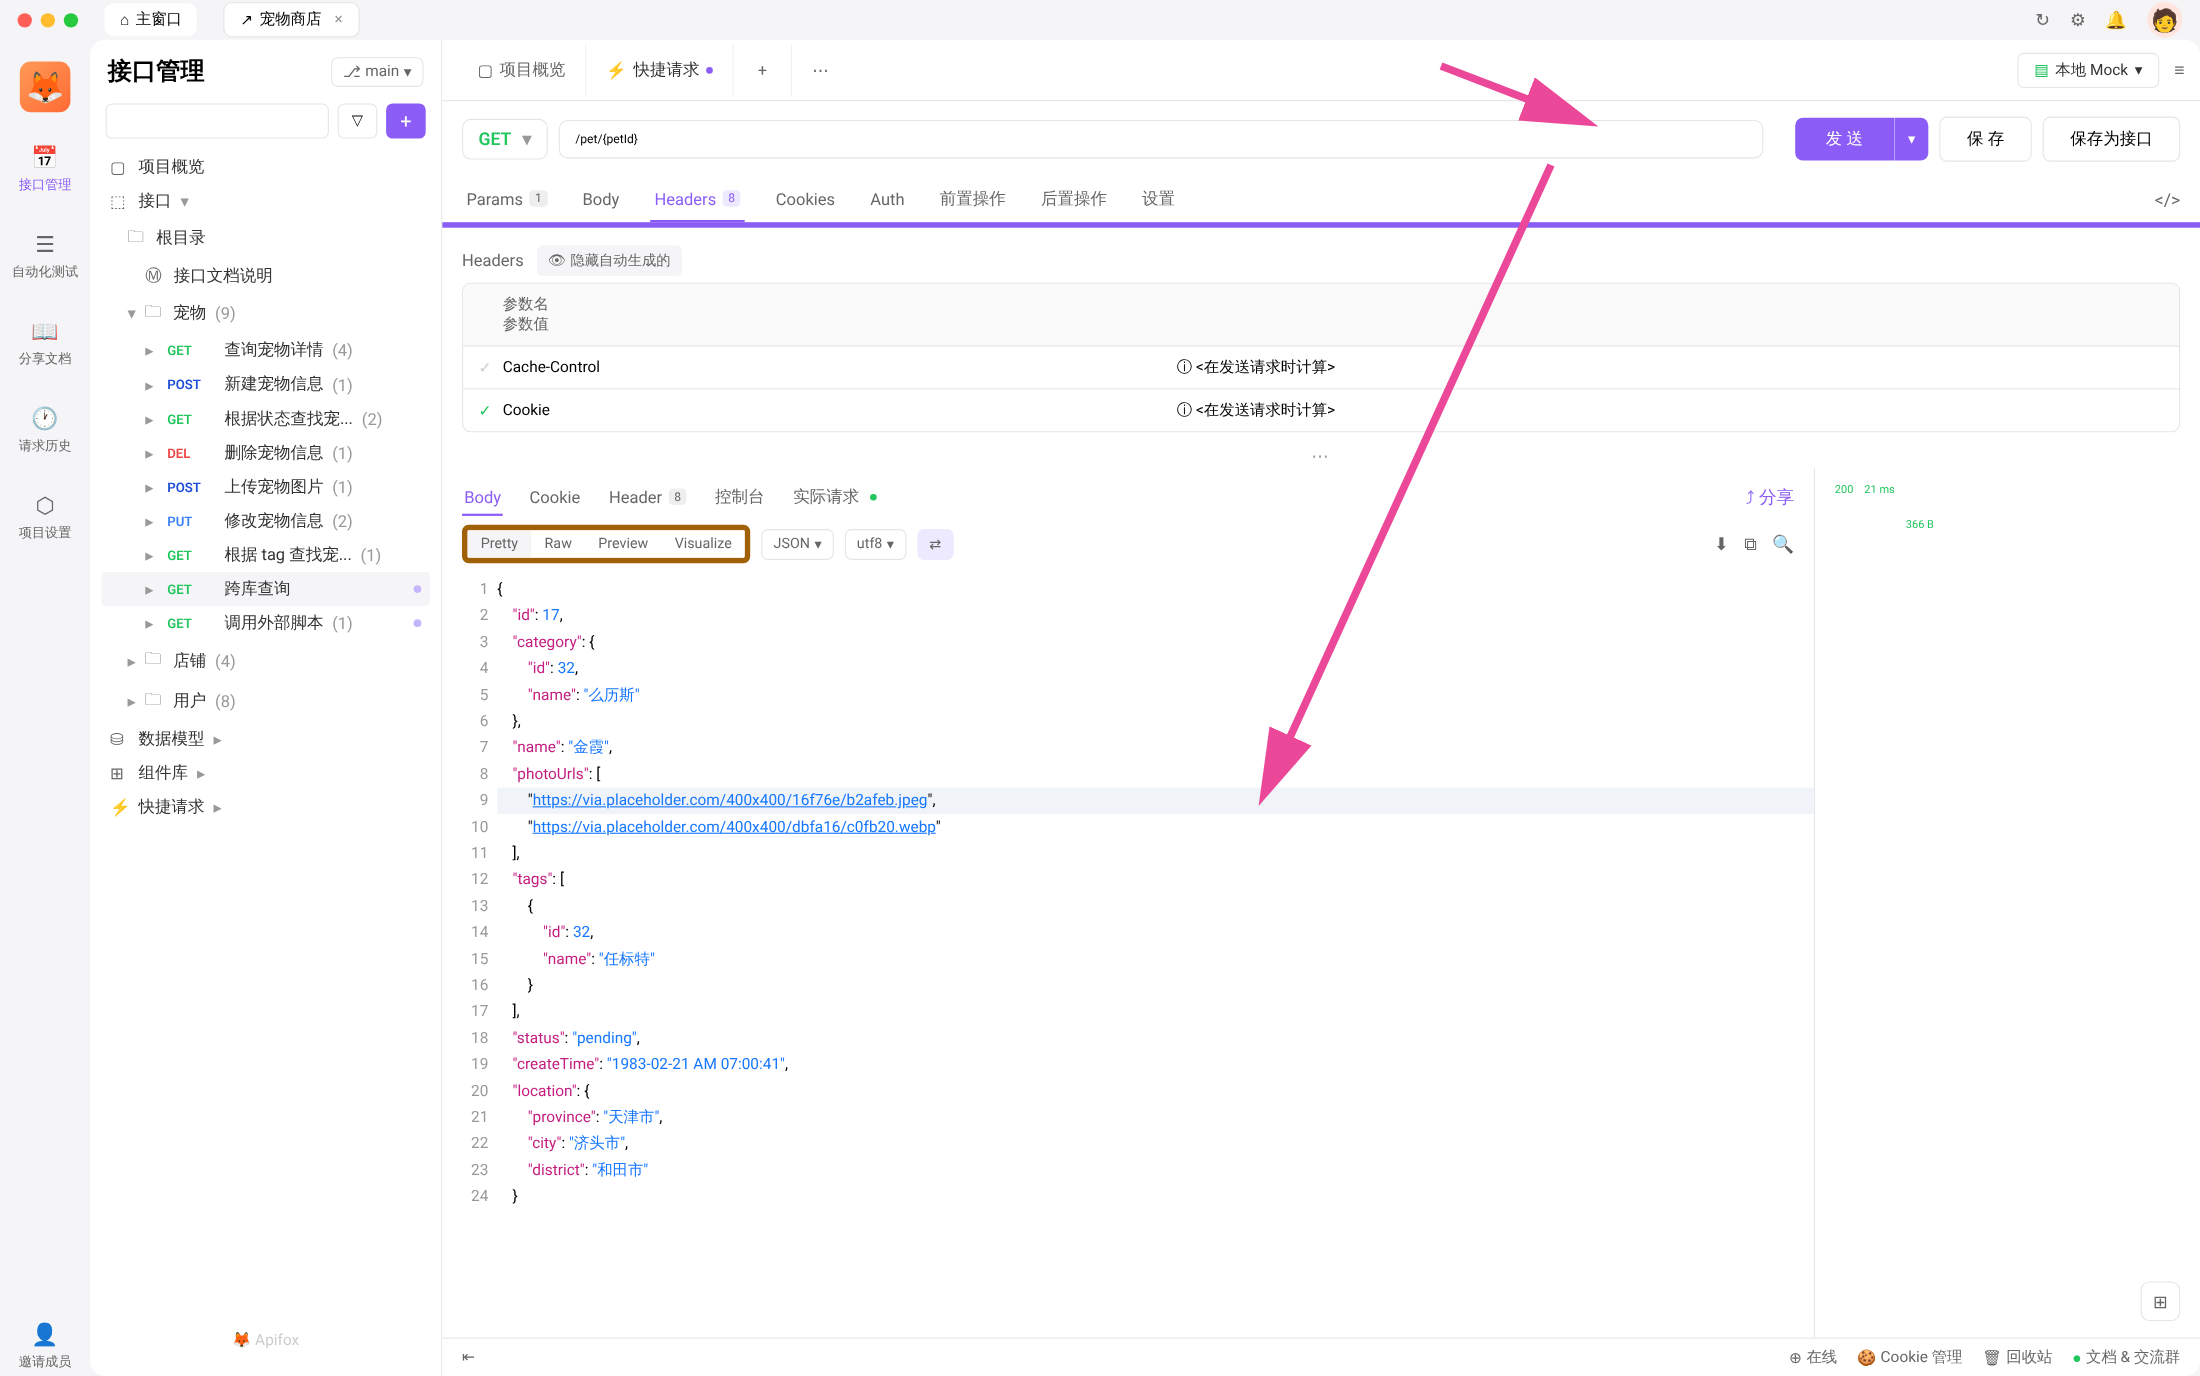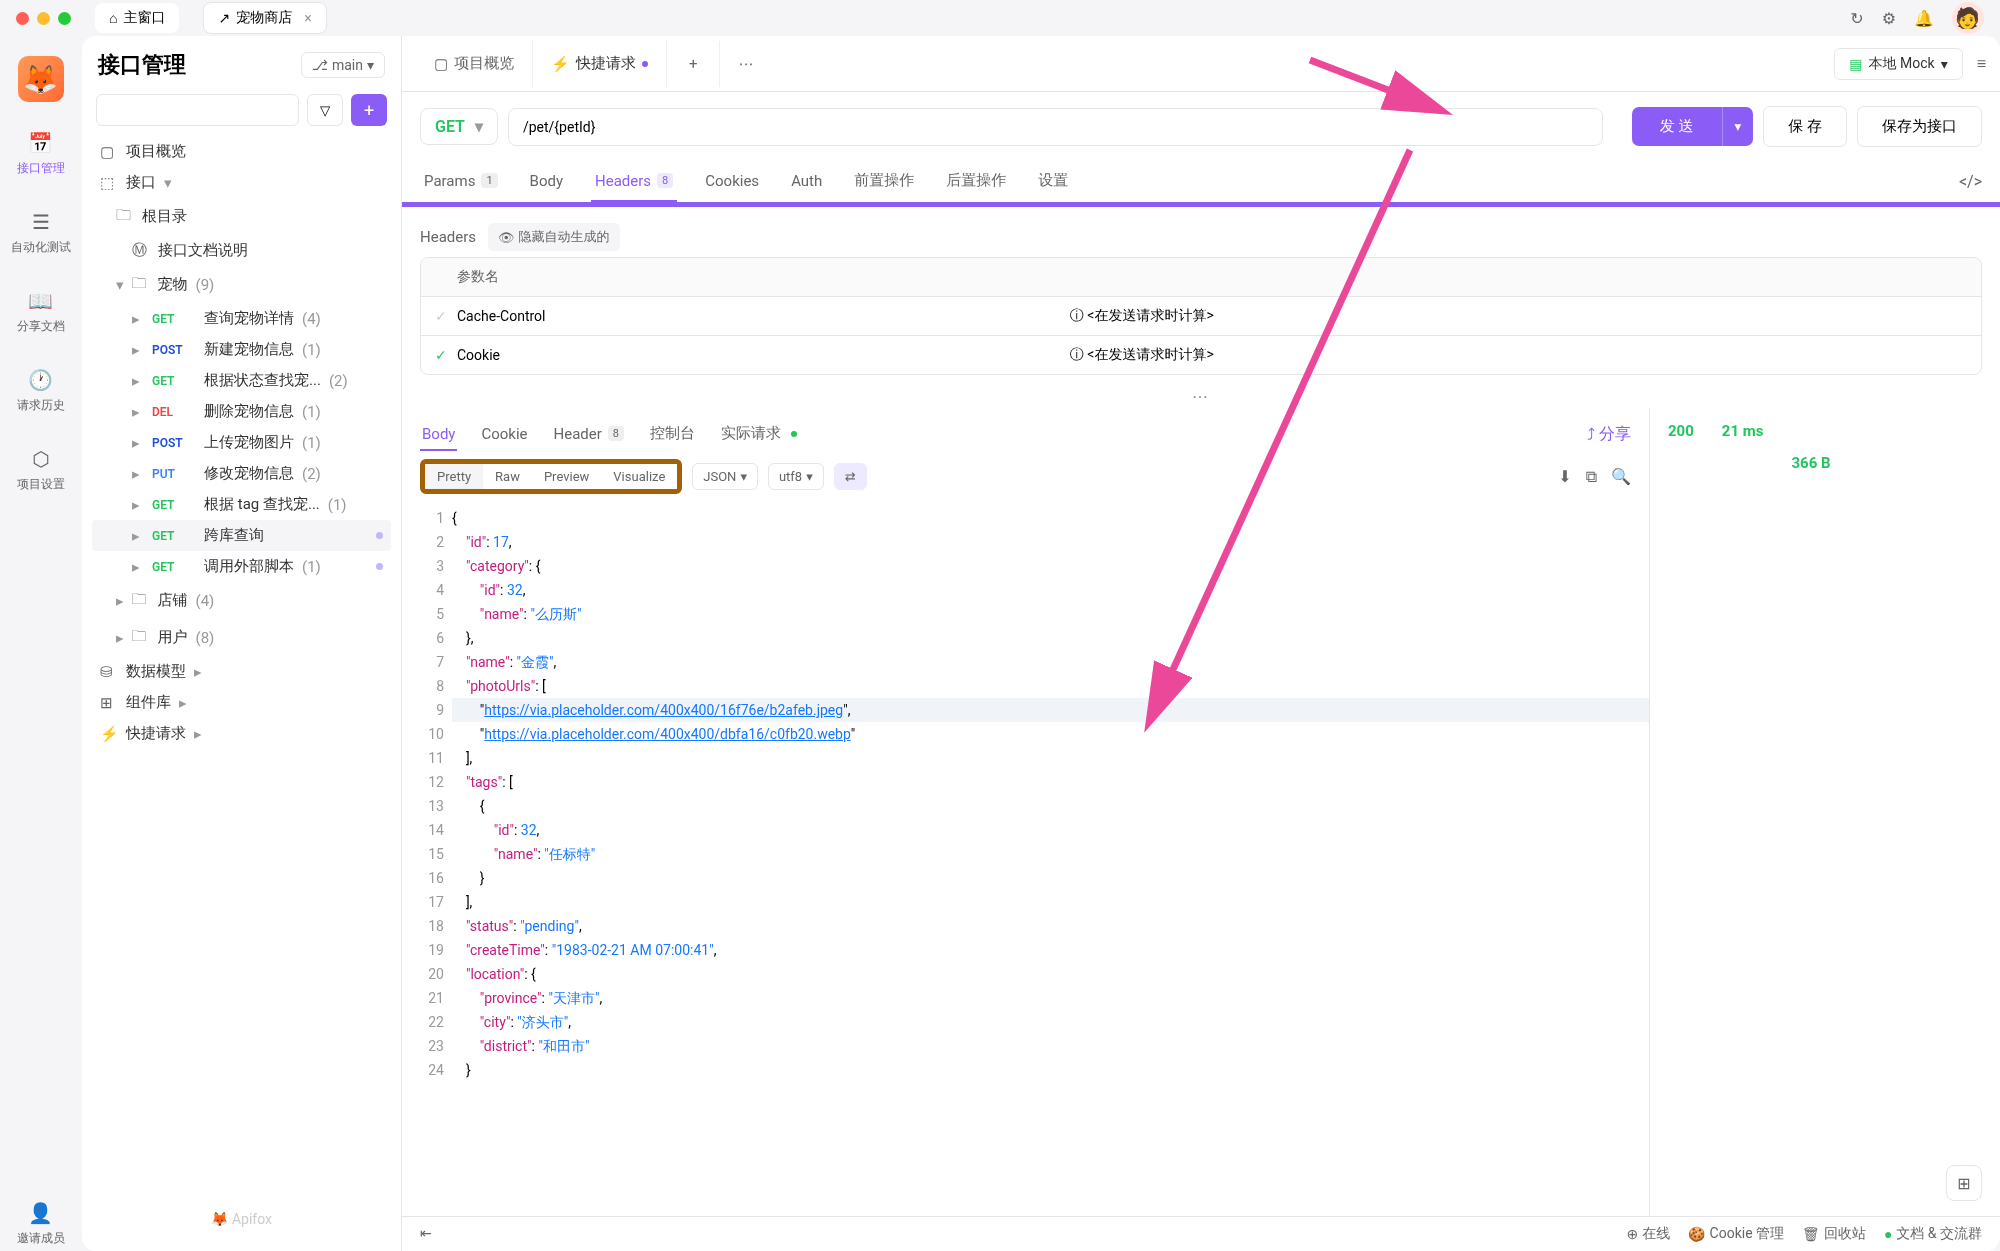--- a/index.html
+++ b/index.html
@@ -47,21 +47,21 @@
 .sp-footer { color: #ccc; font-size: 14px; text-align: center; padding: 10px 0; }
 .content { flex: 1; background: #fff; display: flex; flex-direction: column; border-radius: 0 14px 14px 0; overflow: hidden; }
 .tabs-bar { display: flex; align-items: center; border-bottom: 1px solid #e5e5e7; padding: 0 14px; height: 56px; }
 .ctab { display: flex; align-items: center; gap: 6px; padding: 14px 18px; font-size: 15px; color: #666; cursor: pointer; border-right: 1px solid #f0f0f0; }
 .ctab.active { color: #333; font-weight: 500; }
 .ctab .dot { width: 6px; height: 6px; border-radius: 50%; background: #8b5cf6; }
 .tabs-right { margin-left: auto; display: flex; gap: 14px; align-items: center; }
 .env-chip { border: 1px solid #e5e5e7; padding: 6px 14px; border-radius: 6px; font-size: 14px; color: #333; display: flex; align-items: center; gap: 6px; }
 .req-bar { display: flex; gap: 10px; padding: 14px 18px; align-items: center; }
 .method-sel { display: flex; align-items: center; gap: 10px; padding: 8px 14px; border: 1px solid #e5e5e7; border-radius: 8px; color: #22c55e; font-weight: 600; }
-.url-input { flex: 1; padding: 10px 14px; border: 1px solid #e5e5e7; border-radius: 8px; font-size: 14px; }
+.url-input { flex: 1; padding: 10px 14px; border: 1px solid #e5e5e7; border-radius: 8px; font-size: 11px; }
 .send-btn { background: #8b5cf6; color: #fff; border: none; padding: 10px 28px; border-radius: 7px 0 0 7px; font-size: 15px; margin-left: 19px; }
 .send-dd { background: #8b5cf6; color: #fff; border: none; border-left: 1px solid #a78bfa; padding: 10px 12px; border-radius: 0 7px 7px 0; }
 .save-btn { background: #fff; border: 1px solid #e5e5e7; padding: 10px 24px; border-radius: 7px; font-size: 15px; }
 .req-tabs { display: flex; gap: 24px; padding: 0 18px; border-bottom: 5px solid #8b5cf6; align-items: center; justify-content: flex-end; }
 .rtab { padding: 10px 4px; font-size: 15px; color: #666; cursor: pointer; border-bottom: 2px solid transparent; display: flex; align-items: center; gap: 6px; }
 .rtab.active { color: #8b5cf6; border-bottom-color: #8b5cf6; }
 .badge-n { background: #eee; color: #666; border-radius: 4px; padding: 1px 5px; font-size: 11px; }
 .rtab.active .badge-n { background: #ede9fe; color: #8b5cf6; }
 .code-ico { margin-left: auto; color: #666; }
 .headers-section { padding: 10px 18px; }
@@ -91,21 +91,21 @@
 .gutter { width: 50px; text-align: right; color: #999; padding: 4px 8px 4px 0; user-select: none; }
 .gutter div { line-height: 24px; }
 .code { flex: 1; padding: 4px 0; white-space: pre; overflow: auto; }
 .code div { line-height: 24px; }
 .c-key { color: #c41d7f; }
 .c-num { color: #1677ff; }
 .c-str { color: #1677ff; }
 .c-link { color: #1677ff; text-decoration: underline; }
 .line-hl { background: #f0f4f8; }
 .resp-side { width: 350px; padding: 14px 18px; }
-.status-line { display: flex; gap: 28px; font-size: 15px; font-weight: bold; }
+.status-line { display: flex; gap: 10px; font-size: 10px; }
 .st-code { color: #22c55e; }
 .st-time { color: #22c55e; }
 .st-size { color: #22c55e; margin-top: 32px; }
 .footer { display: flex; gap: 18px; padding: 8px 18px; border-top: 1px solid #e5e5e7; justify-content: flex-end; font-size: 14px; color: #666; }
 .footer-item { display: flex; align-items: center; gap: 4px; }
 .arrow { position: absolute; pointer-events: none; }
 .tree-hover { background: #f5f5f7; }
 .layout-btn { position: absolute; right: 18px; bottom: 50px; width: 36px; height: 36px; border: 1px solid #e5e5e7; border-radius: 8px; background: #fff; display: flex; align-items: center; justify-content: center; color: #666; }
 </style>
 </head>
@@ -354,20 +354,21 @@
         <div class="hdr-row">
           <span>Headers</span>
           <div class="hide-chip">
               <span>👁</span>
               <span>隐藏自动生成的</span>
             </div>
         </div>
         <div class="param-table">
           <div class="pt-head">
             <div class="pt-col1">参数名</div>
+            <div class="pt-col2">参数值</div>
           </div>
           <div class="pt-row">
             <div class="pt-chk">✓</div>
             <div class="pt-col1">Cache-Control</div>
             <div class="pt-col2"><span>ⓘ </span><span>&lt;在发送请求时计算&gt;</span></div>
           </div>
           <div class="pt-row">
             <div class="pt-chk green">✓</div>
             <div class="pt-col1">Cookie</div>
             <div class="pt-col2"><span>ⓘ </span><span>&lt;在发送请求时计算&gt;</span></div>

